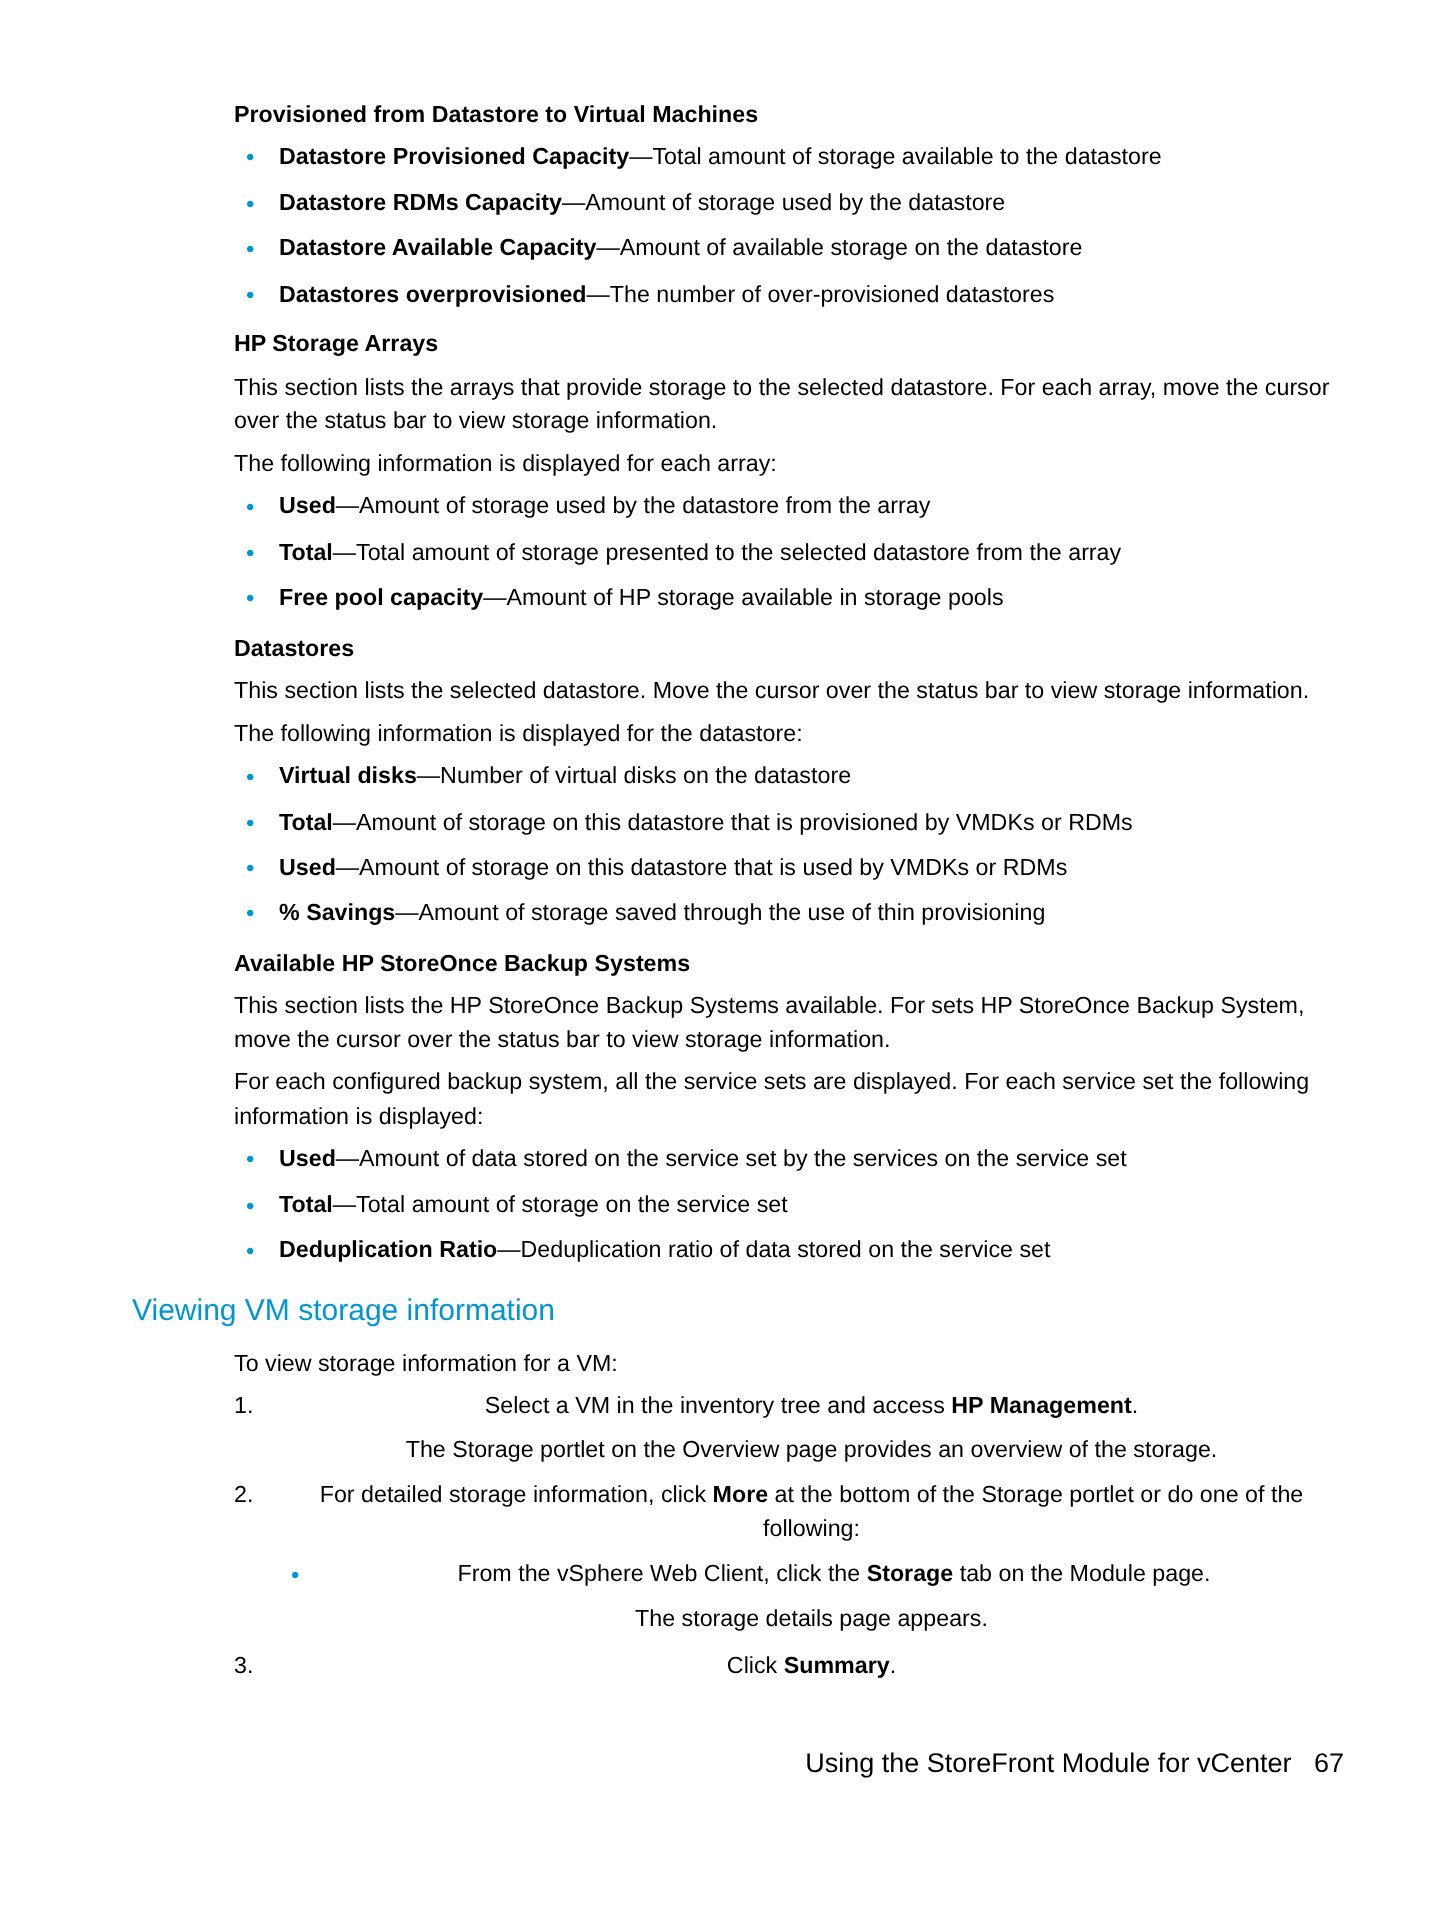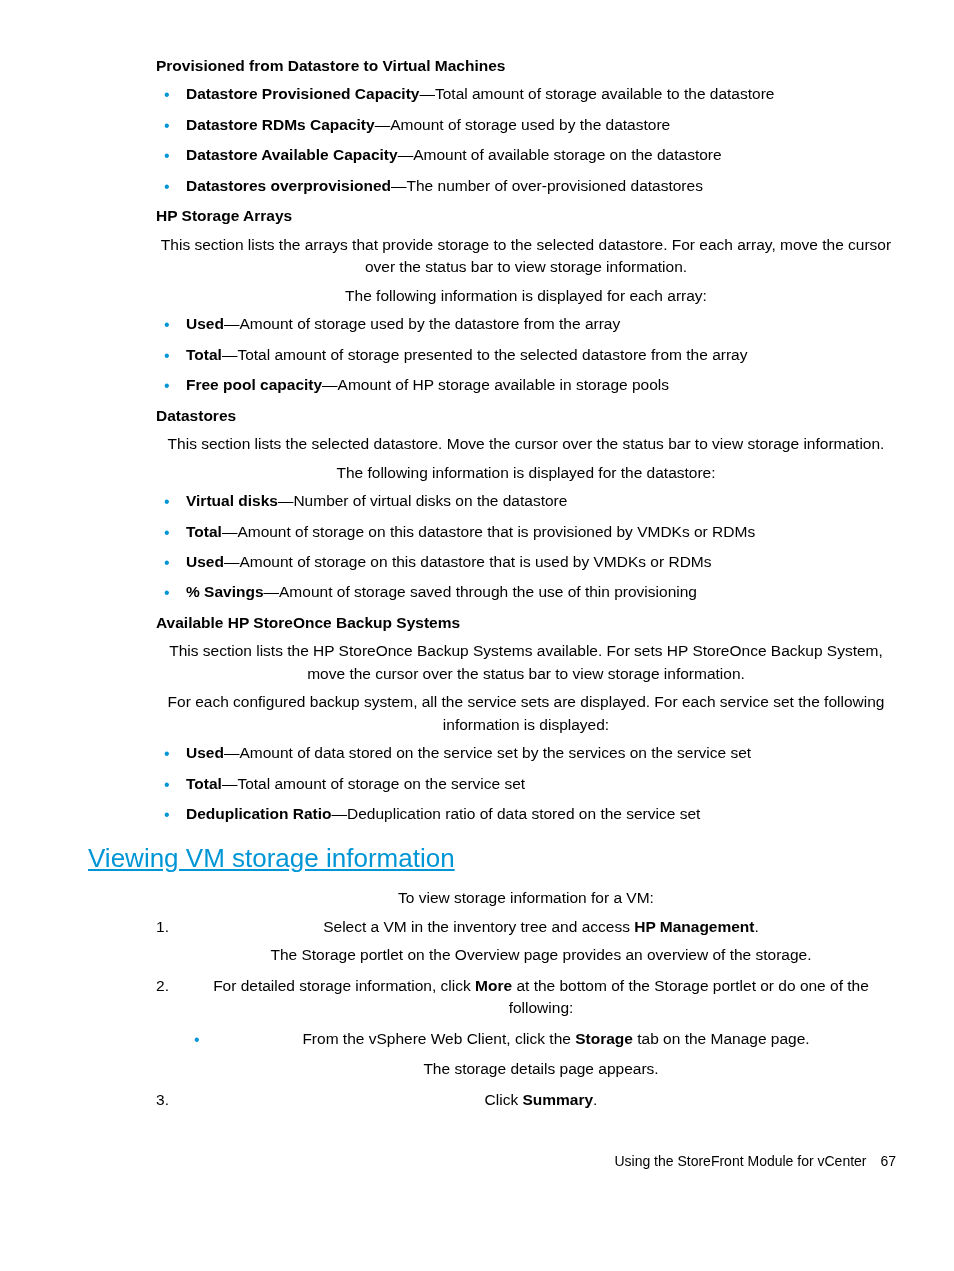--- a/index.html
+++ b/index.html
@@ -7,28 +7,27 @@
     font-family: Arial, Helvetica, sans-serif;
     font-size: 15.5px;
     line-height: 1.45;
     color: #000;
     background: #fff;
     width: 954px;
     padding: 55px 58px 40px 88px;
   }
   .section-heading {
     font-weight: bold;
-    margin-top: 0;
+    margin-top: 11px;
     margin-bottom: 6px;
     margin-left: 68px;
   }
   .para {
     margin-left: 68px;
     margin-bottom: 6px;
-    text-align: center;
   }
   ul.bullets {
     list-style: none;
     margin-left: 68px;
     margin-bottom: 4px;
   }
   ul.bullets > li {
     position: relative;
     padding-left: 30px;
     margin-bottom: 8px;
@@ -50,25 +49,24 @@
     padding-left: 30px;
   }
   ul.bullets.nested > li::before {
     left: 8px;
   }
   .bold { font-weight: bold; }
   h2.main-heading {
     font-family: Arial, Helvetica, sans-serif;
     font-weight: normal;
     color: #0096d6;
-    font-size: 26px;
+    font-size: 20px;
     margin-top: 14px;
     margin-bottom: 10px;
     margin-left: 0;
-    text-decoration: underline;
   }
   ol.steps {
     list-style: none;
     margin-left: 68px;
     counter-reset: step;
     text-align: center;
   }
   ol.steps > li {
     position: relative;
     padding-left: 30px;
@@ -79,21 +77,21 @@
     content: counter(step) ".";
     position: absolute;
     left: 0;
     top: 0;
   }
   ol.steps > li .step-sub {
     margin-top: 6px;
   }
   .footer {
     text-align: right;
-    font-size: 14px;
+    font-size: 18px;
     margin-top: 40px;
     padding-right: 0;
   }
   .footer .pagenum {
     margin-left: 10px;
   }
 </style>
 </head>
 <body>
 
@@ -136,21 +134,21 @@
 <h2 class="main-heading">Viewing VM storage information</h2>
 <div class="para">To view storage information for a VM:</div>
 <ol class="steps">
   <li>
     <span>Select a VM in the inventory tree and access </span><span class="bold">HP Management</span><span>.</span>
     <div class="step-sub">The Storage portlet on the Overview page provides an overview of the storage.</div>
   </li>
   <li>
     <span>For detailed storage information, click </span><span class="bold">More</span><span> at the bottom of the Storage portlet or do one of the following:</span>
     <ul class="bullets nested">
-      <li><span>From the vSphere Web Client, click the </span><span class="bold">Storage</span><span> tab on the Manage page.</span></li>
+      <li><span>From the vSphere Web Client, click the </span><span class="bold">Storage</span><span> tab on the Module page.</span></li>
     </ul>
     <div class="step-sub">The storage details page appears.</div>
   </li>
   <li>
     <span>Click </span><span class="bold">Summary</span><span>.</span>
   </li>
 </ol>
 
 <div class="footer">
   <span>Using the StoreFront Module for vCenter</span>

